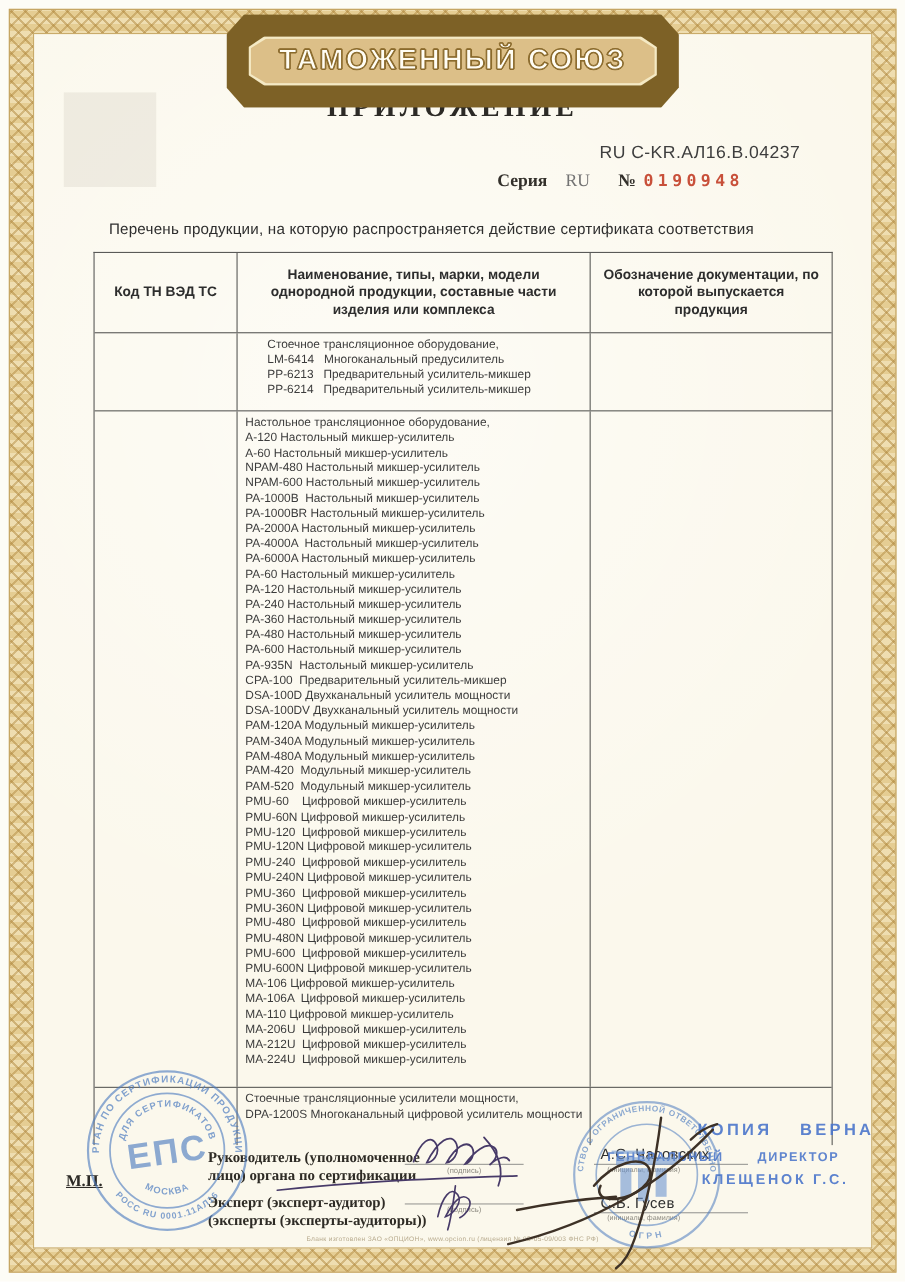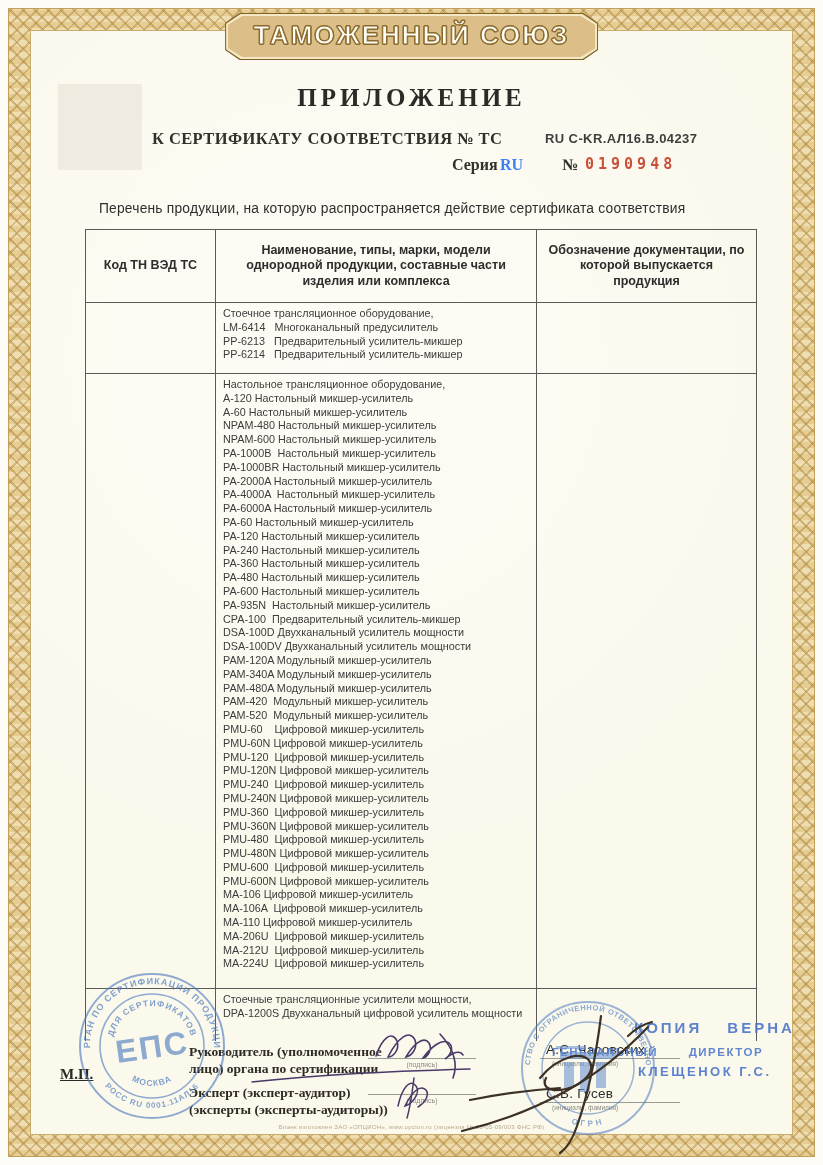--- a/index.html
+++ b/index.html
@@ -11,51 +11,51 @@
           repeating-linear-gradient(45deg, rgba(176,136,62,.50) 0 2px, rgba(176,136,62,0) 2px 9px),
           repeating-linear-gradient(-45deg, rgba(176,136,62,.45) 0 2px, rgba(176,136,62,0) 2px 9px),
           repeating-linear-gradient(0deg, rgba(222,190,120,.5) 0 6px, rgba(240,222,178,.6) 6px 12px),
           #ecdcae;
         border:1px solid #c2a05c;}
   .paper{position:absolute;left:30px;top:30px;right:30px;bottom:30px;background:#fbf8ec;
          border:1px solid #c9ab6a;
          background-image:radial-gradient(circle at 40% 30%, rgba(255,255,255,.5), rgba(0,0,0,0) 60%);}
   
   .badge-outer{position:absolute;left:50%;top:13px;transform:translateX(-50%);z-index:7;
-     background:#7d6126;padding:1px;clip-path:polygon(4% 0,96% 0,100% 22%,100% 78%,96% 100%,4% 100%,0 78%,0 22%);}
+     background:#7d6126;padding:20px;clip-path:polygon(4% 0,96% 0,100% 22%,100% 78%,96% 100%,4% 100%,0 78%,0 22%);}
   .badge-mid{background:#f4e9c4;padding:2px;clip-path:polygon(4% 0,96% 0,100% 22%,100% 78%,96% 100%,4% 100%,0 78%,0 22%);}
   .badge-in{background:#dcbf88;padding:4px 26px 6px 26px;clip-path:polygon(4% 0,96% 0,100% 22%,100% 78%,96% 100%,4% 100%,0 78%,0 22%);
      font-weight:700;font-size:26px;letter-spacing:2px;color:#fffdf4;white-space:nowrap;
      -webkit-text-stroke:1px #8a6a2c;
      text-shadow:1px 0 #8a6a2c,-1px 0 #8a6a2c,0 1px #8a6a2c,0 -1px #8a6a2c;}
   .artifact{position:absolute;left:58px;top:84px;width:84px;height:86px;background:rgba(205,200,188,.28);}
   .h-title{position:absolute;left:0;right:0;top:84px;text-align:center;
      font-family:"Liberation Serif",serif;font-weight:700;font-size:25px;letter-spacing:4px;color:#2c2a26;}
   .cert-label{position:absolute;left:152px;top:129px;font-family:"Liberation Serif",serif;
      font-weight:700;font-size:16.5px;color:#33302b;letter-spacing:.4px;}
-  .cert-number{position:absolute;left:545px;top:131px;font-size:13px;font-weight:700;color:#3e3e3e;letter-spacing:.4px;}
+  .cert-number{position:absolute;left:545px;top:131px;font-size:16px;font-weight:400;color:#3e3e3e;letter-spacing:.4px;}
   .series-label{position:absolute;left:452px;top:156px;font-family:"Liberation Serif",serif;font-weight:700;font-size:16px;color:#33302b;}
-  .series-value{position:absolute;left:500px;top:156px;font-family:"Liberation Serif",serif;font-weight:700;font-size:16px;color:#3b82f6;}
+  .series-value{position:absolute;left:514px;top:156px;font-family:"Liberation Serif",serif;font-weight:400;font-size:16px;color:#737373;}
   .number-sign{position:absolute;left:562px;top:156px;font-family:"Liberation Serif",serif;font-weight:700;font-size:16px;color:#33302b;}
   .serial{position:absolute;left:585px;top:155px;font-family:"DejaVu Sans Mono",monospace;
      font-weight:700;font-size:15px;letter-spacing:4px;color:#c8503a;}
   .intro{position:absolute;left:99px;top:201px;font-size:13.8px;color:#2e2e2e;letter-spacing:.2px;}
   
   .tbl{position:absolute;left:85px;top:229px;width:670px;border:1px solid #5a5a58;border-bottom:none;}
   .trow{display:grid;grid-template-columns:130px 321px 219px;}
   .trow.hdr{border-bottom:1px solid #5a5a58;}
   .trow.sec{border-bottom:1px solid #5a5a58;}
   .trow.sec.last{border-bottom:none;}
   .tcell{border-right:1px solid #5a5a58;}
   .tcell:last-child{border-right:none;}
   .hcell{display:flex;align-items:center;justify-content:center;text-align:center;
      font-weight:700;font-size:12.5px;line-height:15.5px;color:#2d2d2d;padding:6px 8px;min-height:60px;}
   .bcell{padding:4px 6px 4px 7px;}
   .p-line{font-size:10.8px;line-height:13.8px;color:#3c3c3c;white-space:pre;}
-  .sec1{min-height:70px;box-sizing:border-box;}
+  .sec1{min-height:70px;box-sizing:border-box;margin-left:20px;}
   .sec2{min-height:614px;box-sizing:border-box;}
   .sec3{min-height:52px;box-sizing:border-box;}
   
   .mp{position:absolute;left:60px;top:1066px;font-family:"Liberation Serif",serif;font-weight:700;font-size:15px;color:#2c2a26;text-decoration:underline;}
   .role{position:absolute;font-family:"Liberation Serif",serif;font-weight:700;font-size:13.5px;line-height:17px;color:#2e2b25;margin-left:12px;}
   .role1{left:177px;top:1043px;}
   .role2{left:177px;top:1084px;}
   .sigline{position:absolute;border-bottom:1px solid #9a9a96;width:108px;height:0;}
   .sigline1{left:368px;top:1058px;}
   .sigline2{left:368px;top:1094px;}
@@ -86,21 +86,20 @@
   <div class="paper"></div>
   <div class="artifact"></div>
 
   <div class="badge-outer">
     <div class="badge-mid">
       <div class="badge-in">ТАМОЖЕННЫЙ СОЮЗ</div>
     </div>
   </div>
 
   <div class="h-title">ПРИЛОЖЕНИЕ</div>
-  <div class="cert-label">К СЕРТИФИКАТУ СООТВЕТСТВИЯ  № ТС</div>
   <div class="cert-number">RU C-KR.АЛ16.В.04237</div>
   <div class="series-label">Серия</div>
   <div class="series-value">RU</div>
   <div class="number-sign">№</div>
   <div class="serial">0190948</div>
 
   <div class="intro">Перечень продукции, на которую распространяется действие сертификата соответствия</div>
 
   <div class="tbl">
     <div class="trow hdr">
@@ -164,21 +163,21 @@
           <div class="p-line">MA-206U  Цифровой микшер-усилитель</div>
           <div class="p-line">MA-212U  Цифровой микшер-усилитель</div>
           <div class="p-line">MA-224U  Цифровой микшер-усилитель</div>
         </div>
       <div class="tcell sec2"></div>
     </div>
     <div class="trow sec last">
       <div class="tcell sec3"></div>
       <div class="tcell bcell sec3">
           <div class="p-line">Стоечные трансляционные усилители мощности,</div>
-          <div class="p-line">DPA-1200S Двухканальный цифровой усилитель мощности</div>
+          <div class="p-line">DPA-1200S Многоканальный цифровой усилитель мощности</div>
         </div>
       <div class="tcell sec3"></div>
     </div>
   </div>
 
   <div class="mp">М.П.</div>
   <div class="role role1">
     <div>Руководитель (уполномоченное</div>
     <div>лицо) органа по сертификации</div>
   </div>

